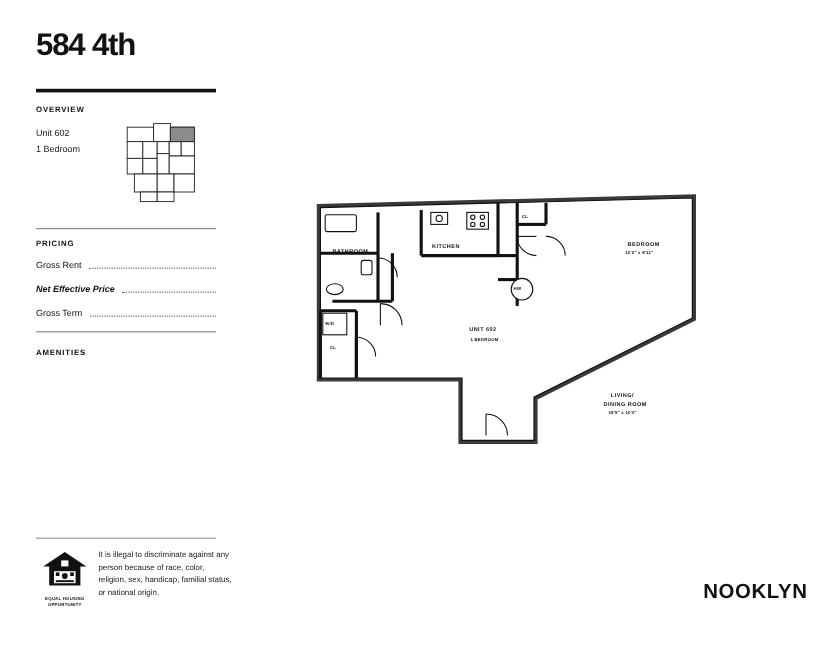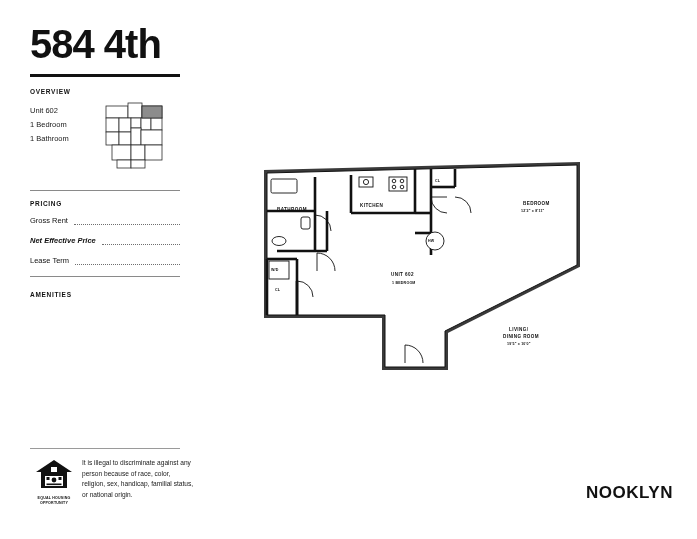--- a/index.html
+++ b/index.html
@@ -14,21 +14,21 @@
     font-family: "Liberation Sans", sans-serif;
     color: #111111;
     overflow: hidden;
   }
 
   
   .title {
     position: absolute;
     left: 30px;
     top: 24px;
-    font-size: 40px;
+    font-size: 26px;
     font-weight: bold;
     letter-spacing: -1px;
     line-height: 1;
   }
   .title-rule {
     position: absolute;
     left: 30px;
     top: 74px;
     width: 150px;
     height: 3px;
@@ -71,21 +71,21 @@
   .hr {
     width: 150px;
     height: 1px;
     background: #b9b9b9;
     margin: 10px 0 9px 0;
   }
   .hr.dark { background: #8a8a8a; }
 
   .price-row {
     display: flex;
-    align-items: center;
+    align-items: flex-start;
     margin-bottom: 11px;
   }
   .price-label {
     font-size: 7.5px;
     white-space: nowrap;
   }
   .price-label.bold { font-weight: bold; font-style: italic; }
   .dots {
     flex: 1;
     margin-left: 6px;
@@ -166,21 +166,20 @@
 <div class="title-rule"></div>
 
 <div class="left-col">
 
   <div class="section-label">OVERVIEW</div>
 
   <div class="overview-block">
     <div class="overview-lines">
       <div>Unit 602</div>
       <div>1 Bedroom</div>
-      <div>1 Bathroom</div>
     </div>
 
     <svg class="keyplan" viewBox="0 0 84 76">
       <g fill="#ffffff" stroke="#2b2b2b" stroke-width="0.8">
         <rect x="8" y="6" width="22" height="12"></rect>
         <rect x="30" y="3" width="14" height="15"></rect>
         <rect x="44" y="6" width="20" height="12"></rect>
         <rect x="8" y="18" width="13" height="14"></rect>
         <rect x="21" y="18" width="12" height="14"></rect>
         <rect x="33" y="18" width="10" height="10"></rect>
@@ -205,21 +204,21 @@
 
   <div class="price-row">
     <span class="price-label">Gross Rent</span>
     <span class="dots"></span>
   </div>
   <div class="price-row">
     <span class="price-label bold">Net Effective Price</span>
     <span class="dots"></span>
   </div>
   <div class="price-row">
-    <span class="price-label">Lease Term</span>
+    <span class="price-label">Gross Term</span>
     <span class="dots"></span>
   </div>
 
   <div class="hr dark"></div>
   <div class="section-label amenities-label">AMENITIES</div>
 </div>
 
 <div class="footer">
   <div class="footer-rule"></div>
 

